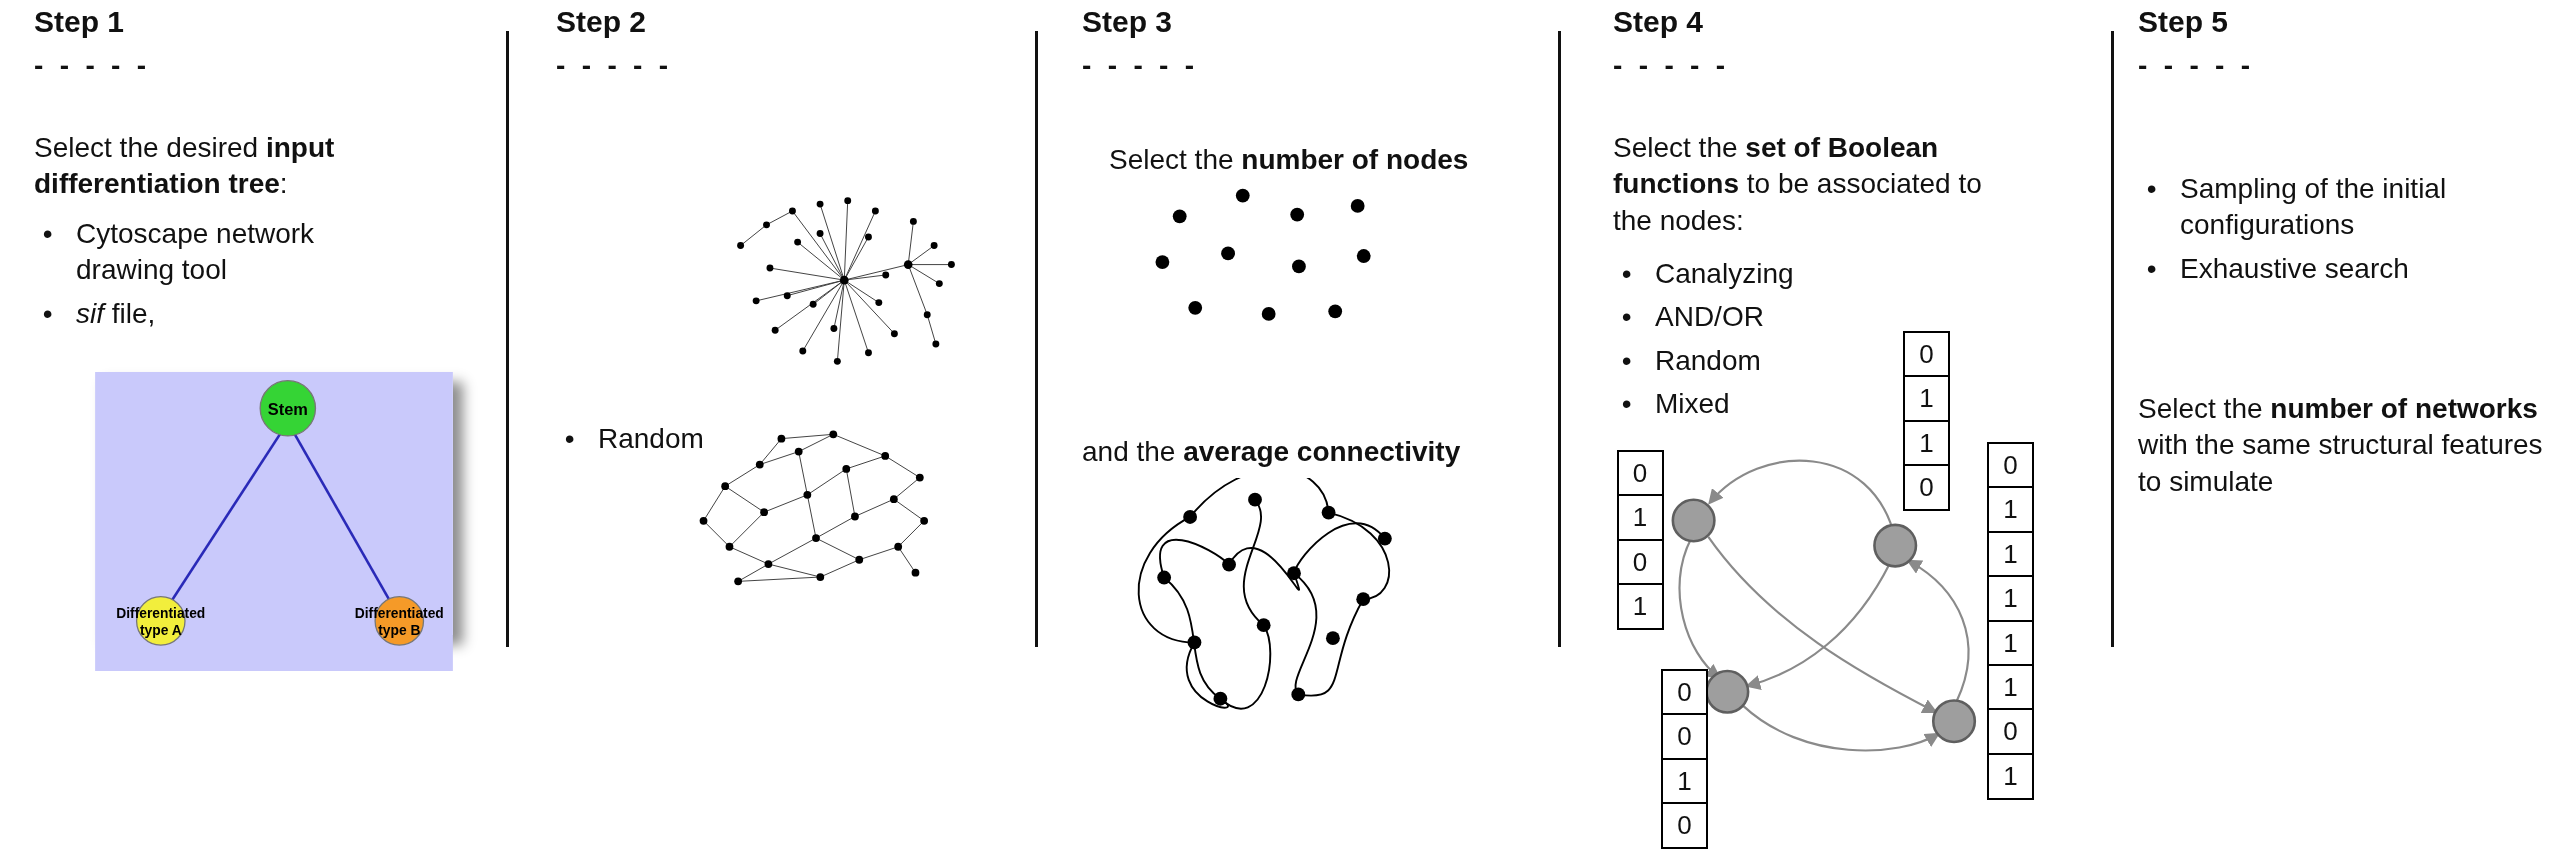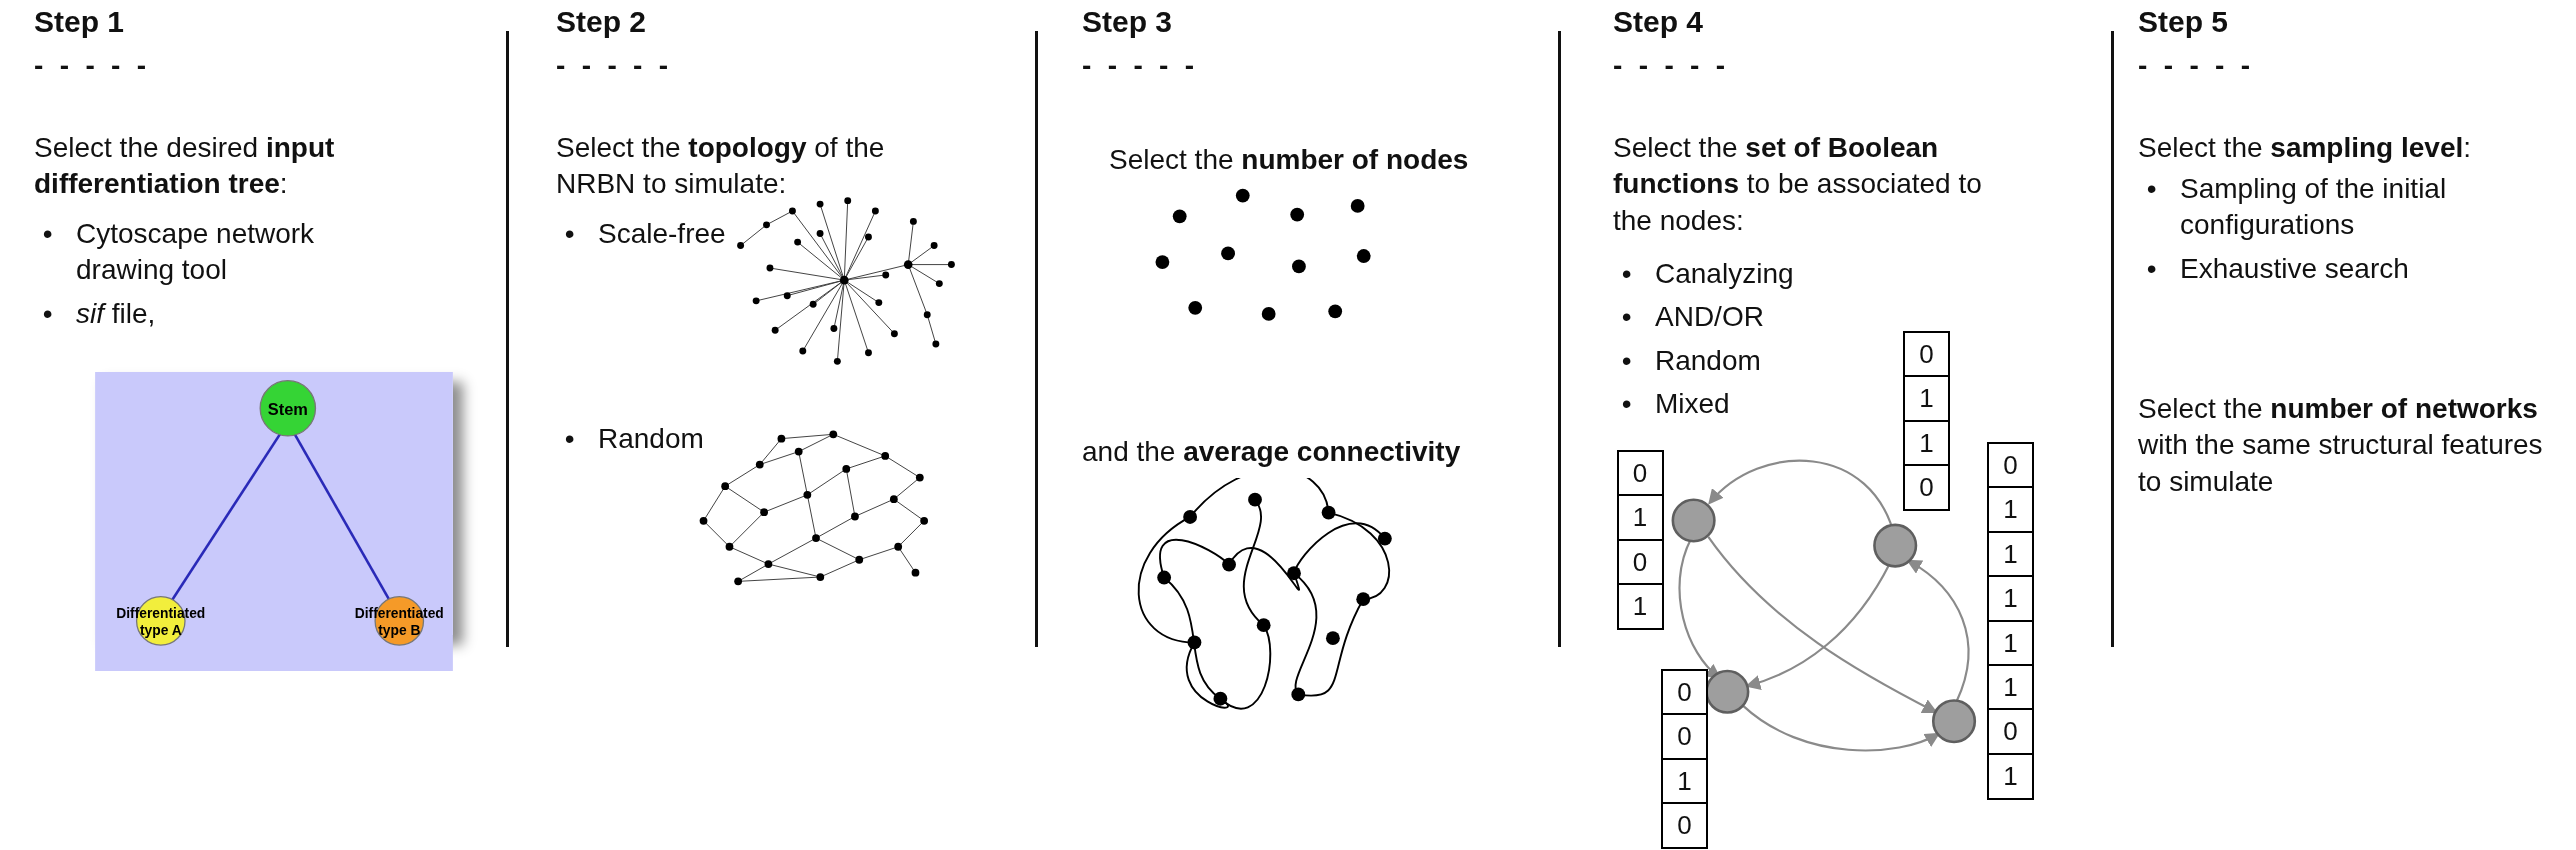--- a/index.html
+++ b/index.html
@@ -58,24 +58,20 @@
         <text x="352" y="304" text-anchor="middle" font-size="16" font-weight="bold" fill="#000">type B</text>
       </svg>
     </div>
   </div>
 
   <div class="divider d1"></div>
 
   <div class="col c2">
     <div class="step-title">Step 2</div>
     <div class="dashes">- - - - -</div>
-    <div class="para" style="top:130px;width:415px;"><span>Select the </span><b>topology</b><span> of the NRBN to simulate:</span></div>
-    <ul class="blist" style="top:216px;width:260px;">
-      <li><span>Scale-free</span></li>
-    </ul>
     <svg class="abs-svg" style="left:160px;top:192px;" width="260" height="197" viewBox="0 0 300 228">
       <g stroke="#3a3a3a" stroke-width="1.1">
         <line x1="148" y1="102" x2="88" y2="22"></line>
           <line x1="148" y1="102" x2="120" y2="14"></line>
         <line x1="148" y1="102" x2="152" y2="10"></line>
           <line x1="148" y1="102" x2="184" y2="22"></line>
         <line x1="148" y1="102" x2="94" y2="58"></line>
           <line x1="148" y1="102" x2="62" y2="88"></line>
         <line x1="148" y1="102" x2="46" y2="126"></line>
           <line x1="148" y1="102" x2="68" y2="160"></line>
@@ -314,21 +310,20 @@
         <div class="tcell">1</div>
       </div>
     </div>
   </div>
 
   <div class="divider d4"></div>
 
   <div class="col c5">
     <div class="step-title">Step 5</div>
     <div class="dashes">- - - - -</div>
-    <div class="para" style="top:130px;width:433px;"><span>Select the </span><b>sampling level</b><span>:</span></div>
     <ul class="blist" style="top:171px;width:415px;">
       <li><span>Sampling of the initial configurations</span></li>
       <li><span>Exhaustive search</span></li>
     </ul>
     <div class="para" style="top:391px;width:433px;"><span>Select the </span><b>number of networks</b><span> with the same structural features to simulate</span></div>
   </div>
 
 </div>
 
 

